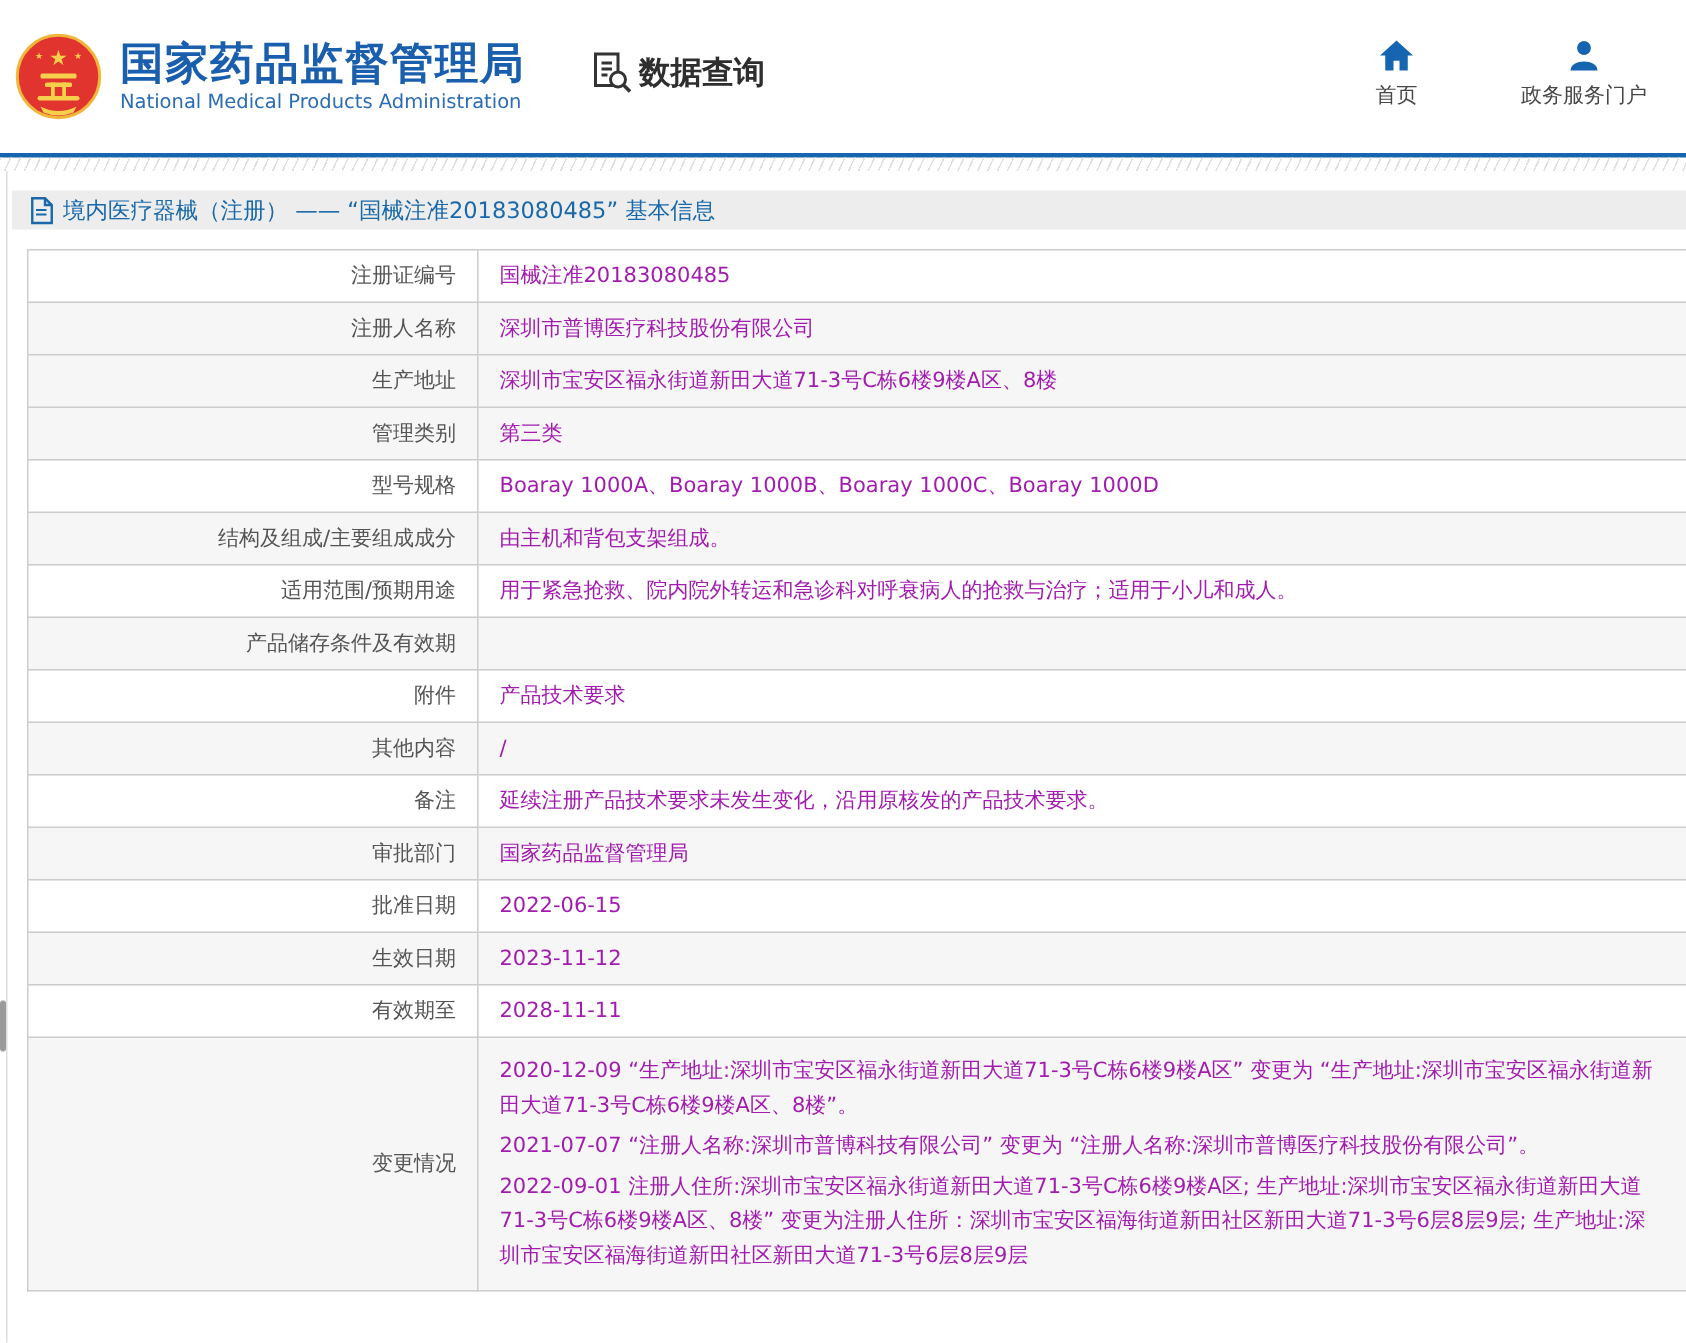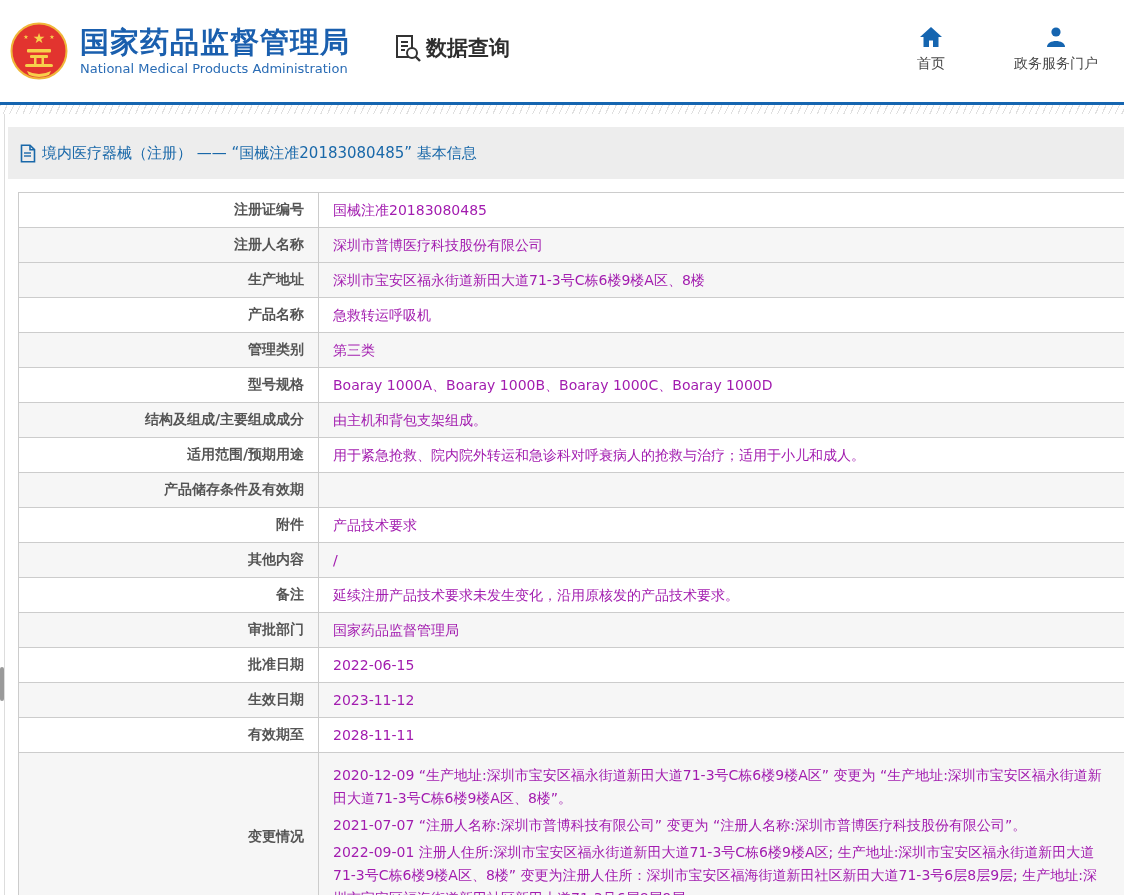--- a/index.html
+++ b/index.html
@@ -21,29 +21,29 @@
 
   .blue-rule { height:3px; background:#1565b0; }
   .hatch { height:9px;
     background:repeating-linear-gradient(115deg,#e0e0e0 0 1px,transparent 1px 6px); }
 
   
   .content { position:relative; padding-top:13px; }
   .side-line { position:absolute; left:4px; top:0; bottom:-760px; width:1px; background:#ddd; }
   .scroll-thumb { position:fixed; left:0; top:667px; width:4px; height:34px; background:#9a9a9a; border-radius:2px; }
 
-  .crumb-bar { margin-left:8px; height:52px; background:#ededed; display:flex; align-items:center; padding-left:11px; }
+  .crumb-bar { margin-left:8px; height:26px; background:#ededed; display:flex; align-items:center; padding-left:11px; }
   .crumb-text { font-size:15px; color:#1968a9; margin-left:6px; }
 
   .tbl-wrap { margin:13px 0 0 18px; }
   table { width:1106px; border-collapse:collapse; border-top:1px solid #ccc; }
   tr.alt { background:#f6f6f6; }
   td { font-size:14px; border-bottom:1px solid #ccc; vertical-align:middle; }
   td.lbl { width:300px; text-align:right; color:#555; padding:8px 14px 8px 8px;
-           border-left:1px solid #ccc; border-right:1px solid #ccc; white-space:nowrap;font-weight:bold; }
+           border-left:1px solid #ccc; border-right:1px solid #ccc; white-space:nowrap; }
   td.val { padding:7px 14px; color:#a21caf; line-height:18px; }
   td.val p { margin:4px 0; line-height:23px; }
 </style>
 </head>
 <body>
 
 <div class="header">
   <div class="logo-wrap">
     <svg class="emblem" viewBox="0 0 58 58">
       <circle cx="29" cy="29" r="27.5" fill="#e2342f" stroke="#f0b73a" stroke-width="2"></circle>
@@ -117,24 +117,20 @@
             <td class="val">国械注准20183080485</td>
           </tr>
           <tr class="alt">
             <td class="lbl">注册人名称</td>
             <td class="val">深圳市普博医疗科技股份有限公司</td>
           </tr>
           <tr class="alt">
             <td class="lbl">生产地址</td>
             <td class="val">深圳市宝安区福永街道新田大道71-3号C栋6楼9楼A区、8楼</td>
           </tr>
-          <tr>
-            <td class="lbl">产品名称</td>
-            <td class="val">急救转运呼吸机</td>
-          </tr>
           <tr class="alt">
             <td class="lbl">管理类别</td>
             <td class="val">第三类</td>
           </tr>
           <tr>
             <td class="lbl">型号规格</td>
             <td class="val">Boaray 1000A、Boaray 1000B、Boaray 1000C、Boaray 1000D</td>
           </tr>
           <tr class="alt">
             <td class="lbl">结构及组成/主要组成成分</td>

